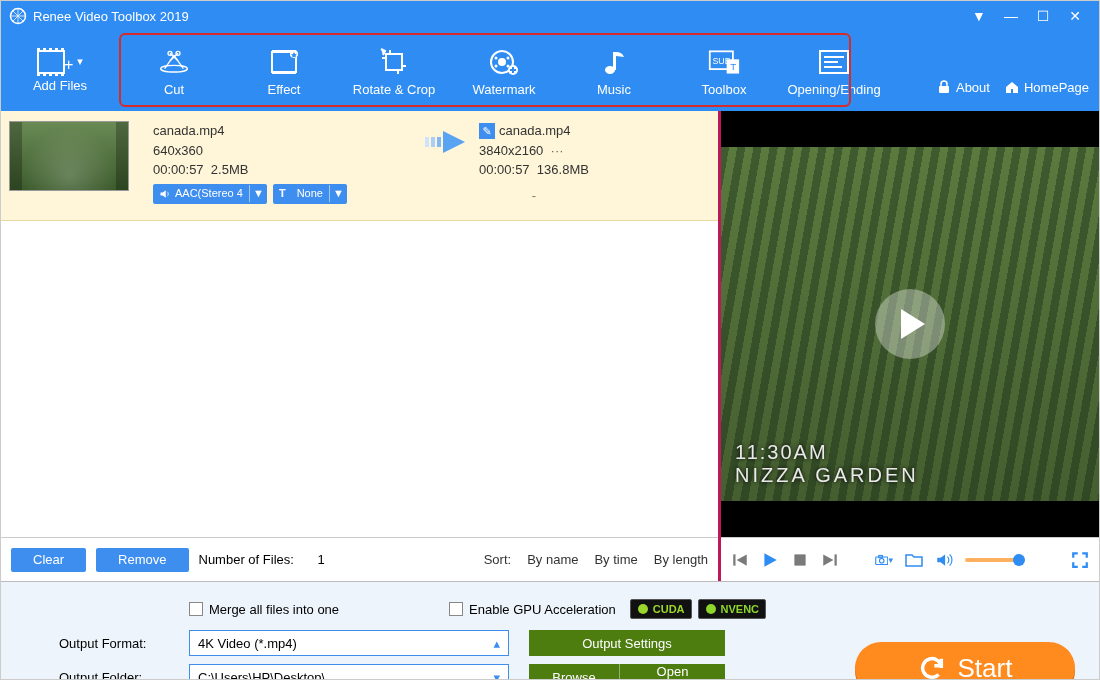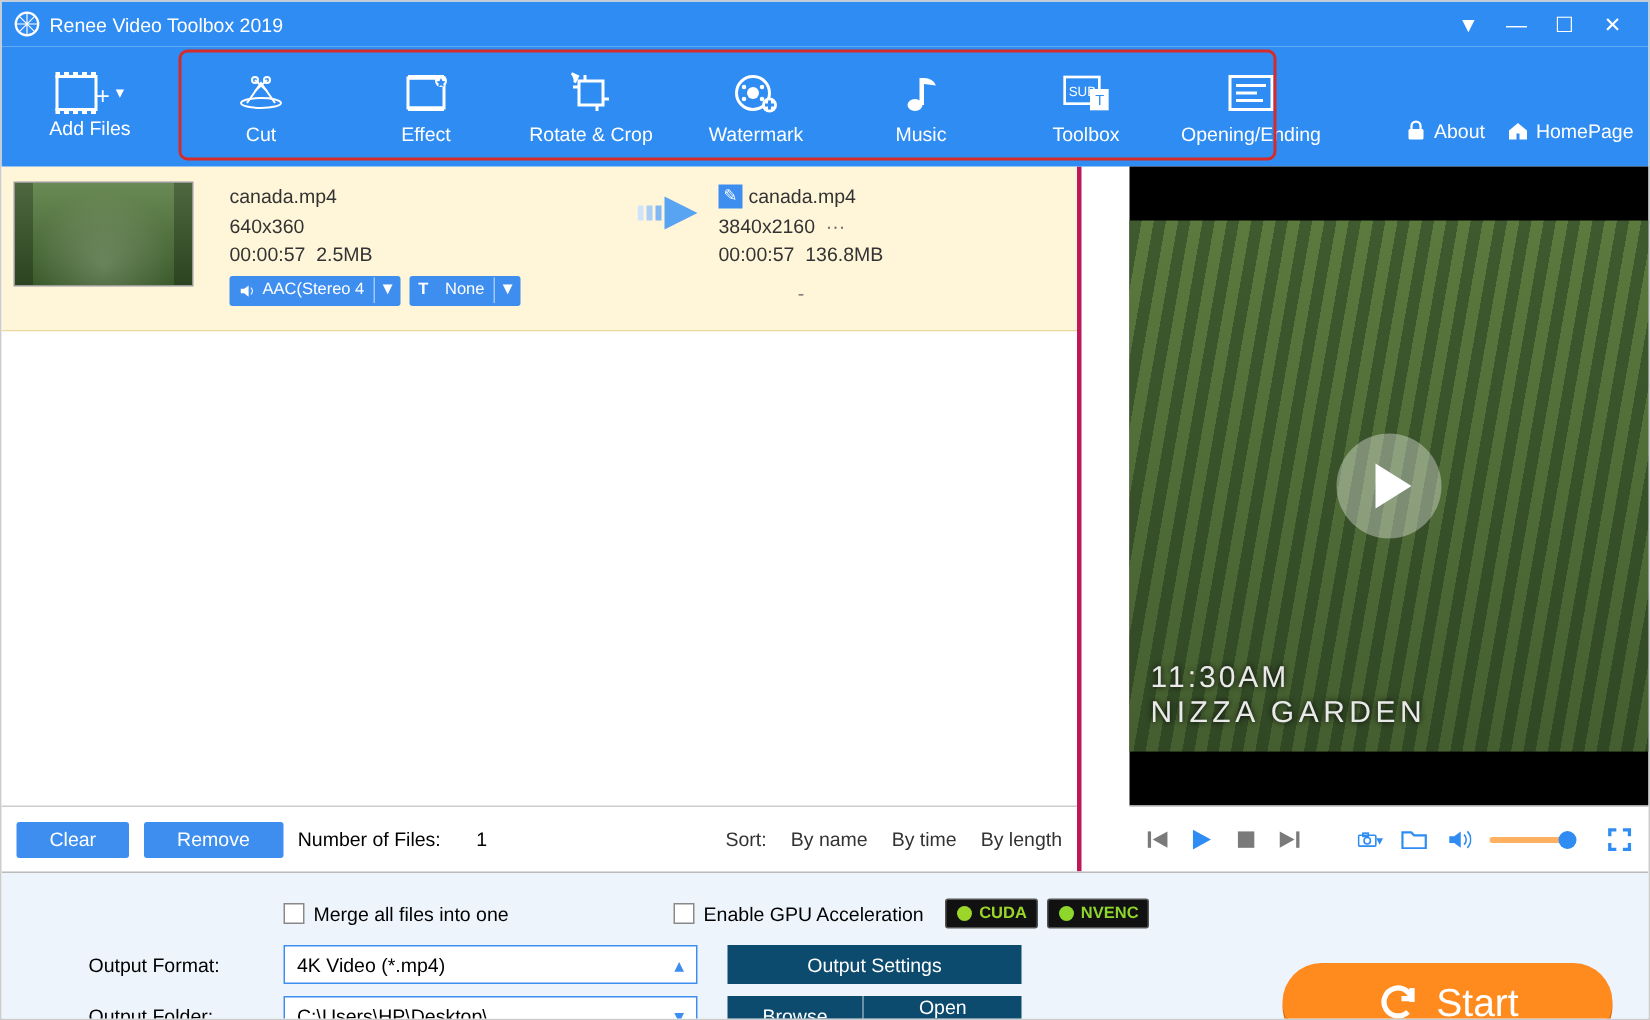--- a/index.html
+++ b/index.html
@@ -31,43 +31,43 @@
   .dstmeta { font-size:13px; color:#333; line-height:1.5;}
   .tagrow { margin-top:4px; display:flex; gap:6px;}
   .bluetag { background:#3e8ef0; color:#fff; font-size:11px; height:20px; display:flex; align-items:center; border-radius:2px;}
   .bluetag .body{padding:0 6px; display:flex; align-items:center; gap:4px;}
   .bluetag .dd{border-left:1px solid rgba(255,255,255,.5); width:18px; text-align:center;}
   .listblank { flex:1; background:#fff; }
   .listfooter { height:44px; border-top:1px solid #ccc; display:flex; align-items:center; padding:0 10px; gap:10px; font-size:13px;}
   .btn-blue-sm { background:#3e8ef0; color:#fff; border:none; height:24px; padding:0 22px; border-radius:2px; font-size:13px; cursor:pointer;}
   .sortlabels { margin-left:auto; display:flex; gap:16px; color:#333;}
   
-  .preview { width:378px; display:flex; flex-direction:column;padding-left:32px; }
+  .preview { width:378px; display:flex; flex-direction:column; }
   .videoarea { flex:1; background:#000; position:relative; display:flex; align-items:center; justify-content:center;}
   .videoimg { position:absolute; inset:36px 0; background:
      linear-gradient(rgba(40,70,30,.0), rgba(20,30,15,.3)),
      repeating-linear-gradient(100deg, #3e5a2e 0 8px, #5a7a3e 8px 16px);
   }
   .playcircle { width:70px; height:70px; border-radius:50%; background:rgba(255,255,255,.35); display:flex; align-items:center; justify-content:center; z-index:2;}
   .playcircle::after{content:"";border-left:24px solid #fff;border-top:15px solid transparent;border-bottom:15px solid transparent;margin-left:6px;}
   .overlaytxt { position:absolute; left:14px; bottom:50px; color:#e9e9e9; font-family:Georgia,serif; z-index:2; text-shadow:0 0 4px #000;}
   .overlaytxt .t1{font-size:20px;letter-spacing:2px;}
   .overlaytxt .t2{font-size:20px;letter-spacing:3px;}
   .playerbar { height:44px; border-top:1px solid #ccc; display:flex; align-items:center; padding:0 10px; gap:12px; color:#2f8cf2; position:relative;}
   .playerbar .ico{width:18px;height:18px;display:flex;align-items:center;justify-content:center;}
   .playerbar .vol-slider{width:56px;height:4px;background:#ffb060;position:relative;border-radius:2px;}
   .playerbar .vol-slider::after{content:"";position:absolute;right:-4px;top:-4px;width:12px;height:12px;border-radius:50%;background:#2f8cf2;}
   
   .bottom { height:170px; border-top:1px solid #bbb; background:#eef4fb; padding:10px 18px 6px 18px; font-size:13px; position:relative;}
   .row { display:flex; align-items:center; height:34px;margin-left:40px; }
   .chk { width:14px;height:14px;border:1px solid #888;margin-right:6px;display:inline-flex;align-items:center;justify-content:center;font-size:11px;color:#2f8cf2;background:#fff;}
   .lbl { width:130px; padding-left:0;}
-  .formfield { width:276px; height:26px; border:1px solid #3e8ef0; background:#fff; display:flex; align-items:center; padding:0 8px; position:relative;}
+  .formfield { width:320px; height:26px; border:1px solid #3e8ef0; background:#fff; display:flex; align-items:center; padding:0 8px; position:relative;}
   .formfield .caret{position:absolute;right:8px;color:#3e8ef0;}
-  .btn-blue { background:#0c4a6e;color:#fff;border:none;height:26px;padding:0 22px;font-size:13px;cursor:pointer;}
+  .btn-blue { background:#4d7c0f;color:#fff;border:none;height:26px;padding:0 22px;font-size:13px;cursor:pointer;}
   .gpu-badges{display:flex;gap:6px;}
   .gpu-badge{height:20px;border:1px solid #555;background:#111;color:#9dd62b;font-size:11px;font-weight:bold;display:flex;align-items:center;gap:4px;padding:0 6px;border-radius:2px;}
   .gpu-badge.nv{color:#8fd62b;}
   .startbtn { position:absolute; right:24px; top:60px; width:220px; height:52px; background:#ff8a1e; border-radius:30px; display:flex; align-items:center; justify-content:center; gap:12px; color:#fff; font-size:26px; cursor:pointer; box-shadow:0 3px 0 #d66f10;}
   .dash{color:#777;text-align:center;width:100%;}
   .filmicon{width:28px;height:24px;border:2px solid #fff;position:relative;}
   .filmicon::before,.filmicon::after{content:"";position:absolute;left:-2px;right:-2px;height:4px;background:repeating-linear-gradient(90deg,#fff 0 3px,transparent 3px 6px);}
   .filmicon::before{top:-4px;} .filmicon::after{bottom:-4px;}
 </style>
 </head>

